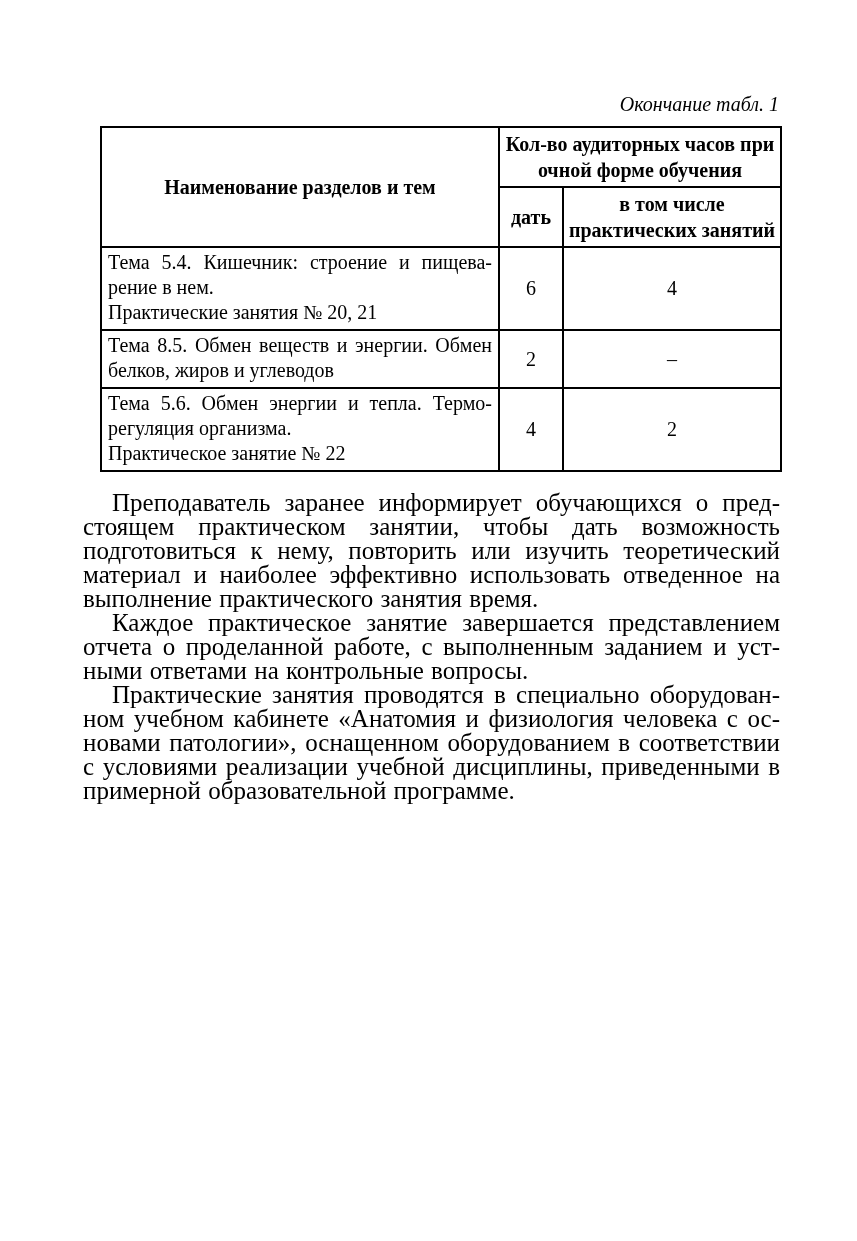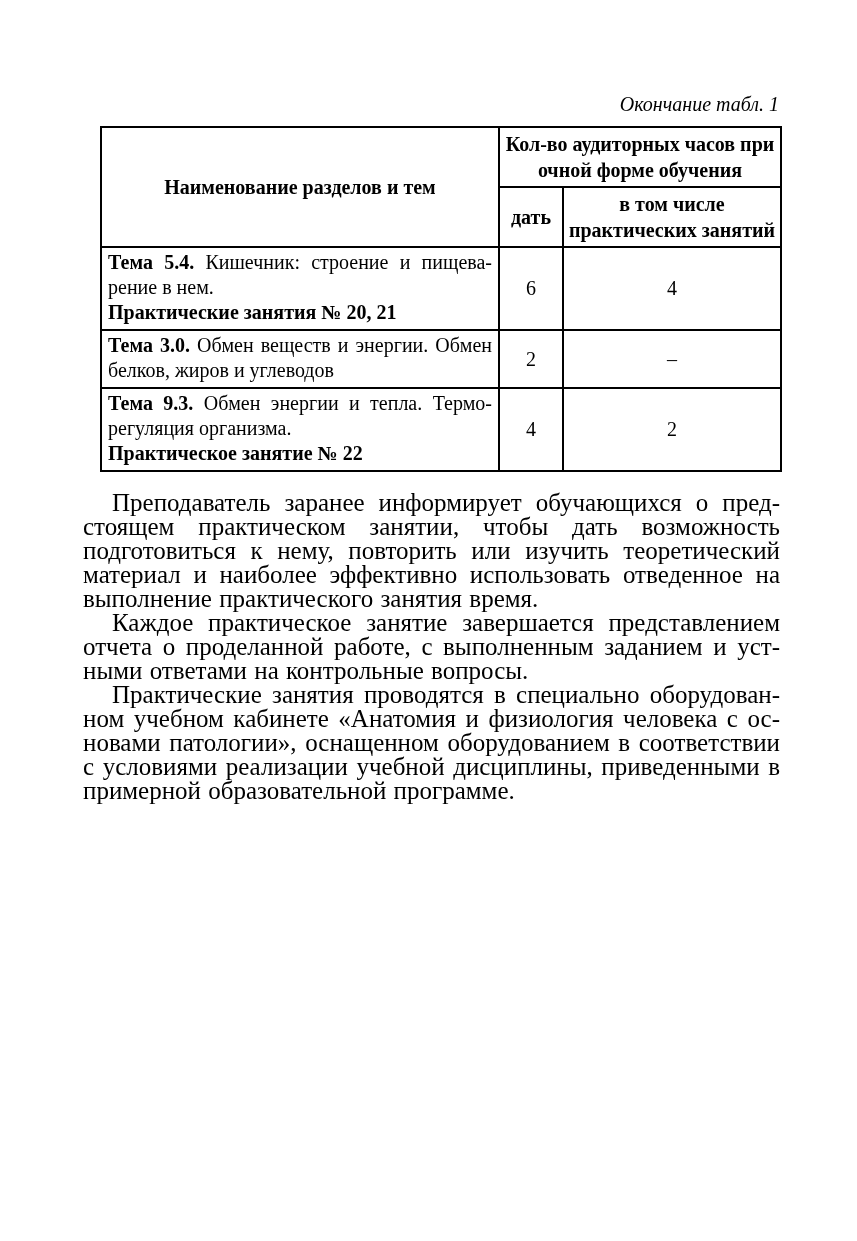--- a/index.html
+++ b/index.html
@@ -51,21 +51,21 @@
   td.cell-name {
     text-align: justify;
     padding: 2px 6px 4px 6px;
     line-height: 25px;
     hyphens: manual;
   }
   td.cell-num {
     text-align: center;
     font-size: 20px;
   }
-  .b { font-weight: bold; }
+  .b { font-weight: normal; }
   tr.r-tall td { height: 75px; }
   tr.r-short td { height: 55px; }
   .paragraphs {
     margin-top: 19px;
     font-size: 25px;
     line-height: 24px;
   }
   .paragraphs p {
     text-align: justify;
     text-indent: 29px;
@@ -101,30 +101,30 @@
         <td class="cell-name">
           <span class="b">Тема 5.4.</span>
           <span>Кишечник: строение и пищева­рение в нем.</span>
           <div class="b">Практические занятия № 20, 21</div>
         </td>
         <td class="cell-num">6</td>
         <td class="cell-num">4</td>
       </tr>
       <tr class="r-short">
         <td class="cell-name">
-          <span class="b">Тема 3.0.</span>
+          <span class="b">Тема 8.5.</span>
           <span>Обмен веществ и энергии. Об­мен белков, жиров и углеводов</span>
           <div class="b"></div>
         </td>
         <td class="cell-num">2</td>
         <td class="cell-num">–</td>
       </tr>
       <tr class="r-tall">
         <td class="cell-name">
-          <span class="b">Тема 9.3.</span>
+          <span class="b">Тема 5.6.</span>
           <span>Обмен энергии и тепла. Термо­регуляция организма.</span>
           <div class="b">Практическое занятие № 22</div>
         </td>
         <td class="cell-num">4</td>
         <td class="cell-num">2</td>
       </tr>
     </tbody>
   </table>
 
   <div class="paragraphs">

